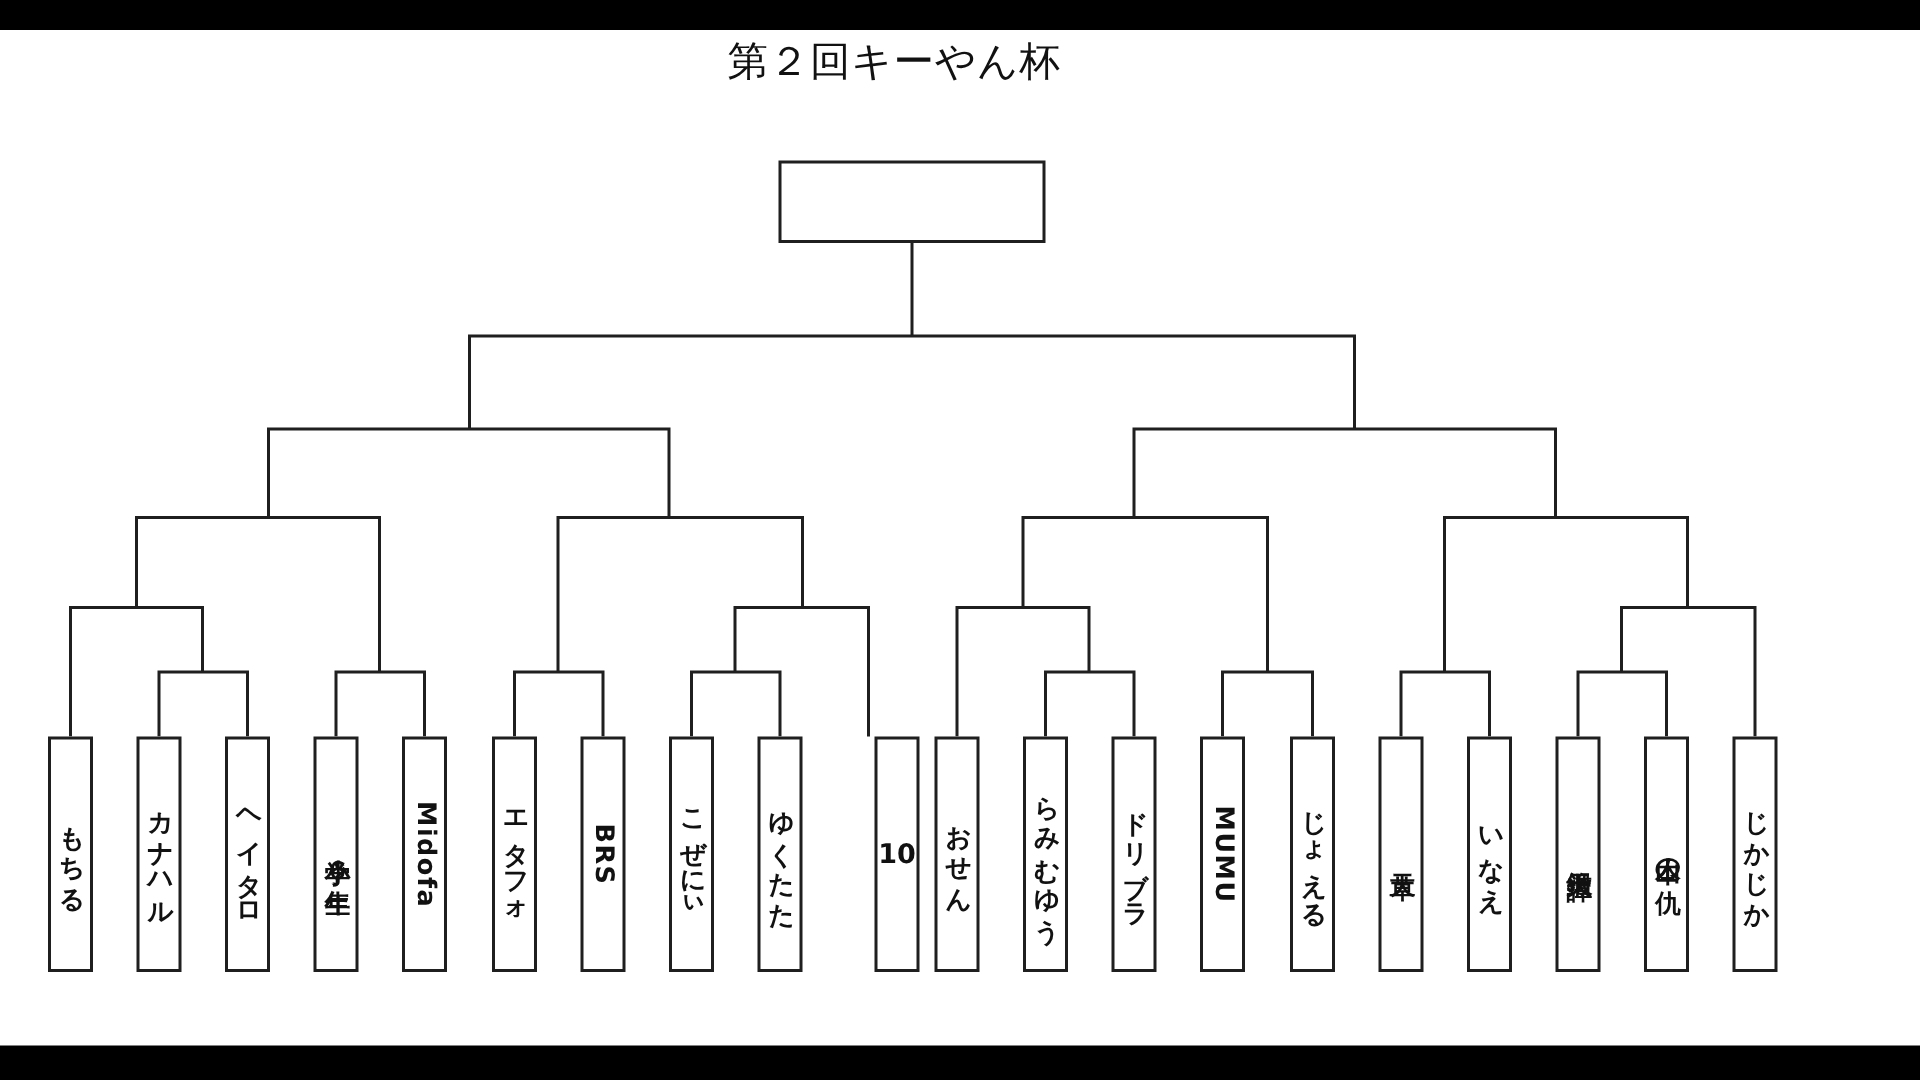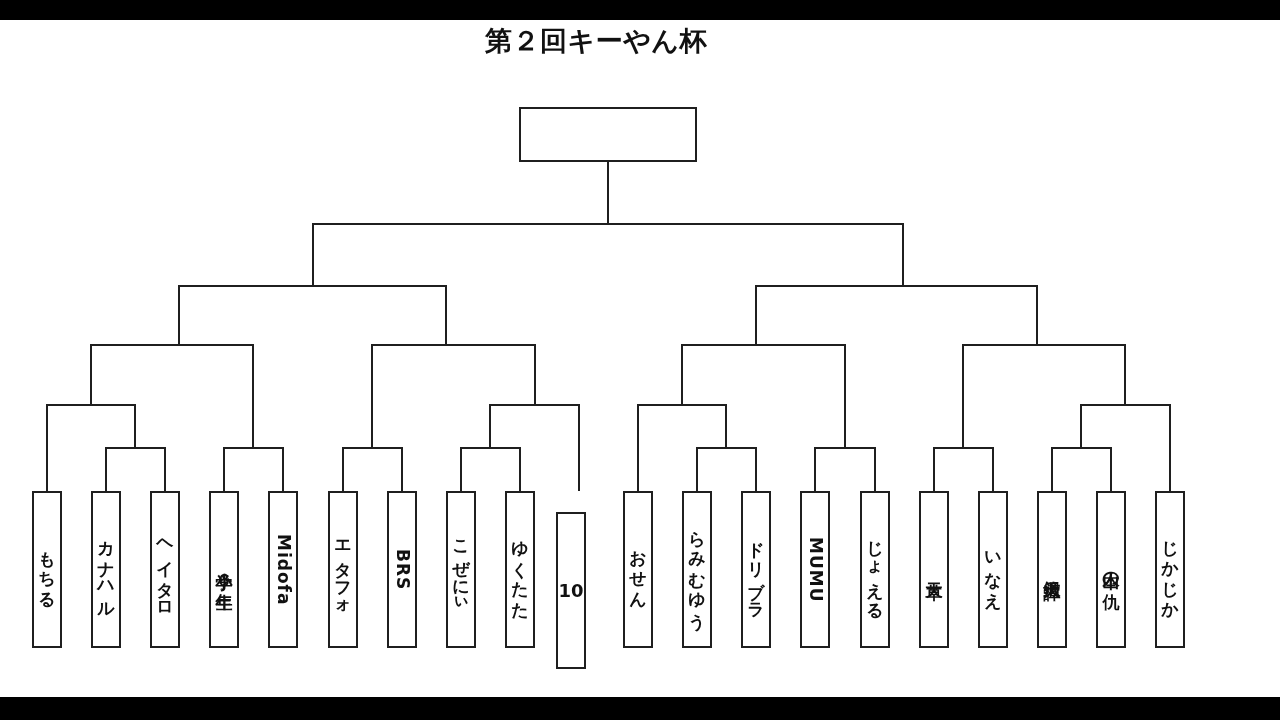--- a/index.html
+++ b/index.html
@@ -16,21 +16,21 @@
     overflow:hidden;
     font-family:"DejaVu Sans", sans-serif;
   }
   .bar { position:absolute; left:0; width:1280px; background:var(--letterbox); }
   .bar.top { top:0; height:20px; }
   .bar.bottom { top:697px; height:23px; }
   .title {
     position:absolute; top:23px; left:596px;
     transform:translateX(-50%);
     margin:0;
-    font-size:27px; font-weight:bold; color:var(--text);
+    font-size:27px; font-weight:normal; color:var(--text);
     white-space:nowrap; letter-spacing:0.5px;
   }
   svg.lines { position:absolute; top:0; left:0; display:block; }
   svg.lines path { fill:none; stroke:var(--line); stroke-width:2; }
   .champion {
     position:absolute; left:519px; top:107px;
     width:178px; height:55px;
     border:2px solid var(--line); box-sizing:border-box;
     background:var(--bg);
     display:flex; align-items:center; justify-content:center;
@@ -97,21 +97,21 @@
       </div>
       <div class="pbox" style="left: 387px;">
         <span class="pname latin">BRS</span>
       </div>
       <div class="pbox" style="left: 446px;">
         <span class="pname jp">こぜにぃ</span>
       </div>
       <div class="pbox" style="left: 505px;">
         <span class="pname jp">ゆくたた</span>
       </div>
-      <div class="pbox" style="left: 556px; margin-top: 21px;">
+      <div class="pbox" style="left: 583px;">
         <span class="pname horiz">10</span>
       </div>
       <div class="pbox" style="left: 623px;">
         <span class="pname jp">おせん</span>
       </div>
       <div class="pbox" style="left: 682px;">
         <span class="pname jp">らみむゆう</span>
       </div>
       <div class="pbox" style="left: 741px;">
         <span class="pname jp">ドリブラ</span>

